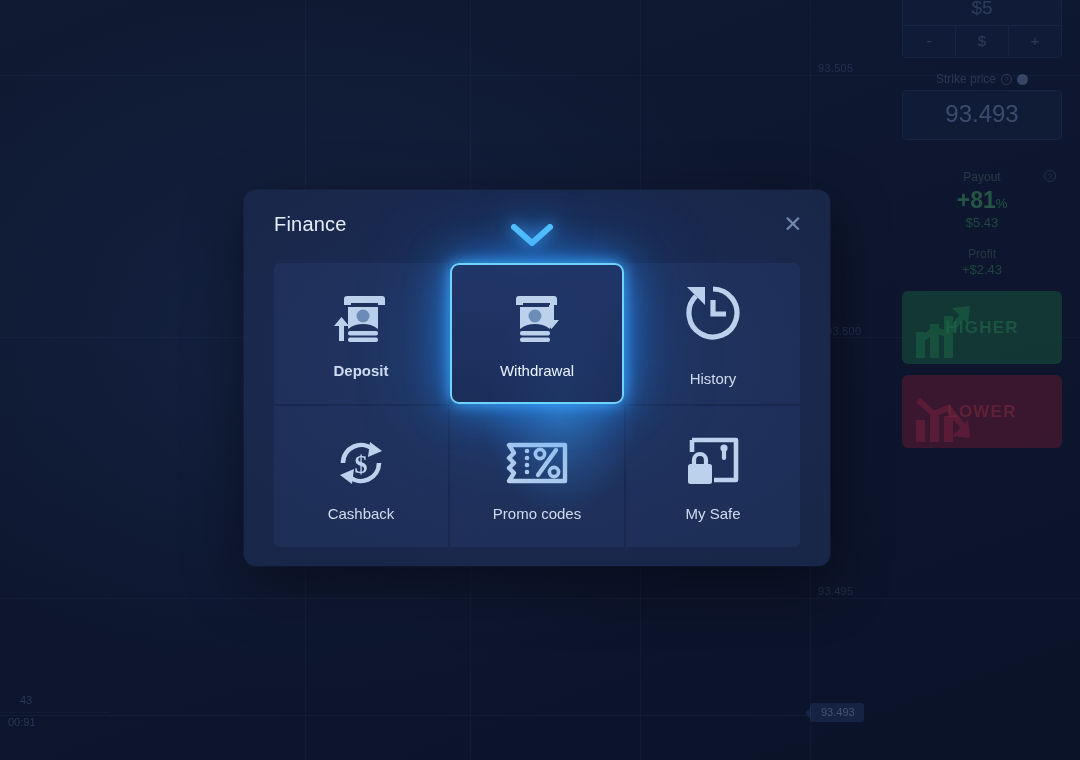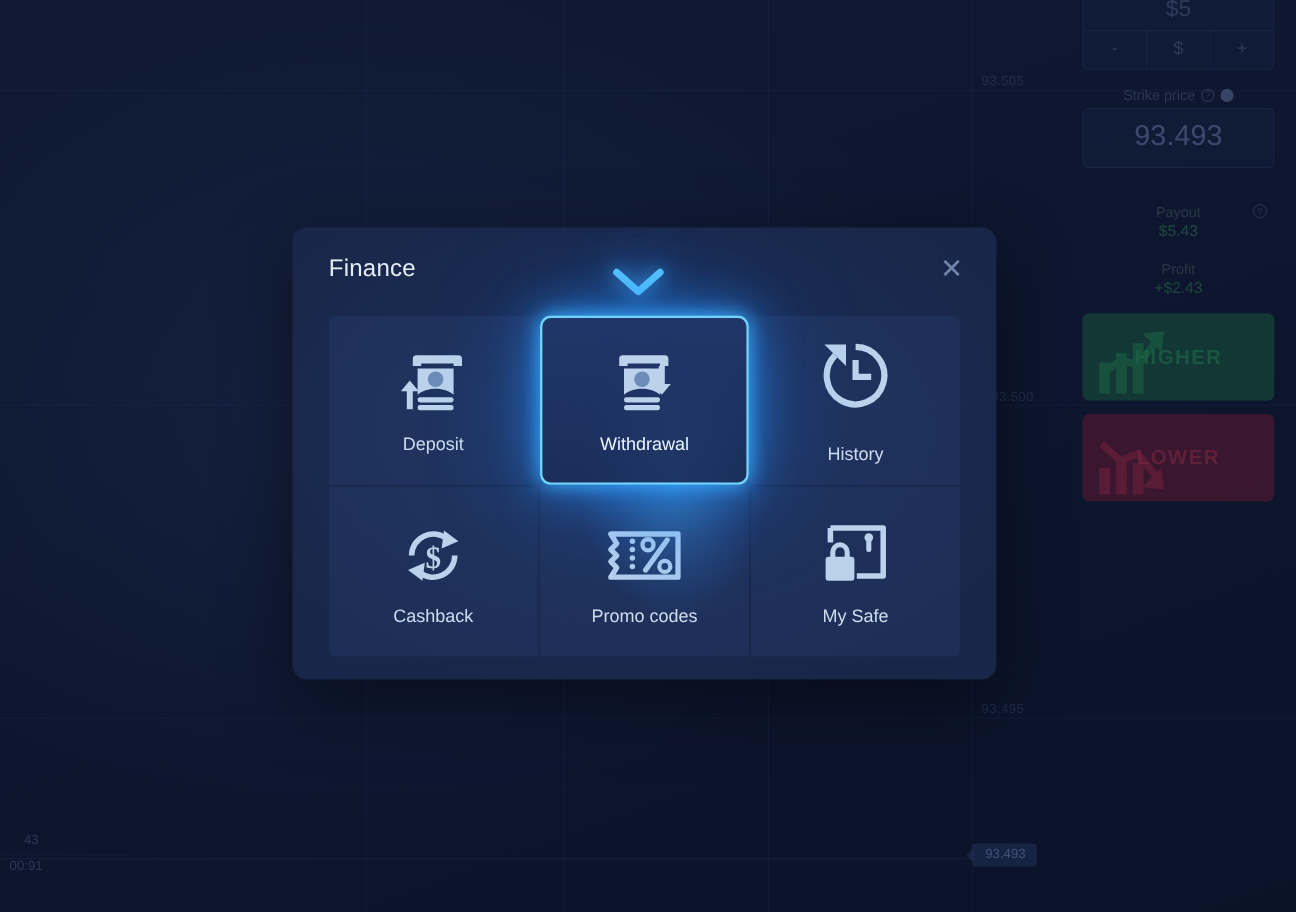--- a/index.html
+++ b/index.html
@@ -269,21 +269,21 @@
   .tile {
     position: relative;
     height: 141px;
     background: rgba(48,72,128,0.26);
     display: flex;
     flex-direction: column;
     align-items: center;
     justify-content: center;
     cursor: pointer;
   }
-  .tiles .tile:nth-child(1) { border-radius: 6px 0 0 0; }
+  .tiles .tile:nth-child(1) { border-radius: 6px 0 0 0; font-weight: bold; }
   .tiles .tile:nth-child(3) { border-radius: 0 6px 0 0; gap: 16px; }
   .tiles .tile:nth-child(4) { border-radius: 0 0 0 6px; }
   .tiles .tile:nth-child(6) { border-radius: 0 0 6px 0; }
 
   .tile-icon {
     height: 64px;
     display: flex;
     align-items: center;
     justify-content: center;
     margin-bottom: 10px;
@@ -358,20 +358,23 @@
         <span>Strike price</span>
         <span class="q-mark">?</span>
         <span class="dot-toggle"></span>
       </div>
       <div class="strike-box">93.493</div>
     </div>
 
     <div class="payout-wrap">
       <div class="payout-info">?</div>
       <div class="payout-label">Payout</div>
+      <div class="payout-pct">
+        <span>+81</span><span class="unit">%</span>
+      </div>
       <div class="payout-amt">$5.43</div>
       <div class="profit-label">Profit</div>
       <div class="profit-amt">+$2.43</div>
     </div>
 
     <div class="trade-btn btn-higher">
       <svg class="trade-icon" width="64" height="58" viewBox="0 0 64 58">
         <rect x="2" y="30" width="9" height="26" fill="#1d6b46"></rect>
         <rect x="16" y="22" width="9" height="34" fill="#1d6b46"></rect>
         <rect x="30" y="14" width="9" height="42" fill="#1d6b46"></rect>

